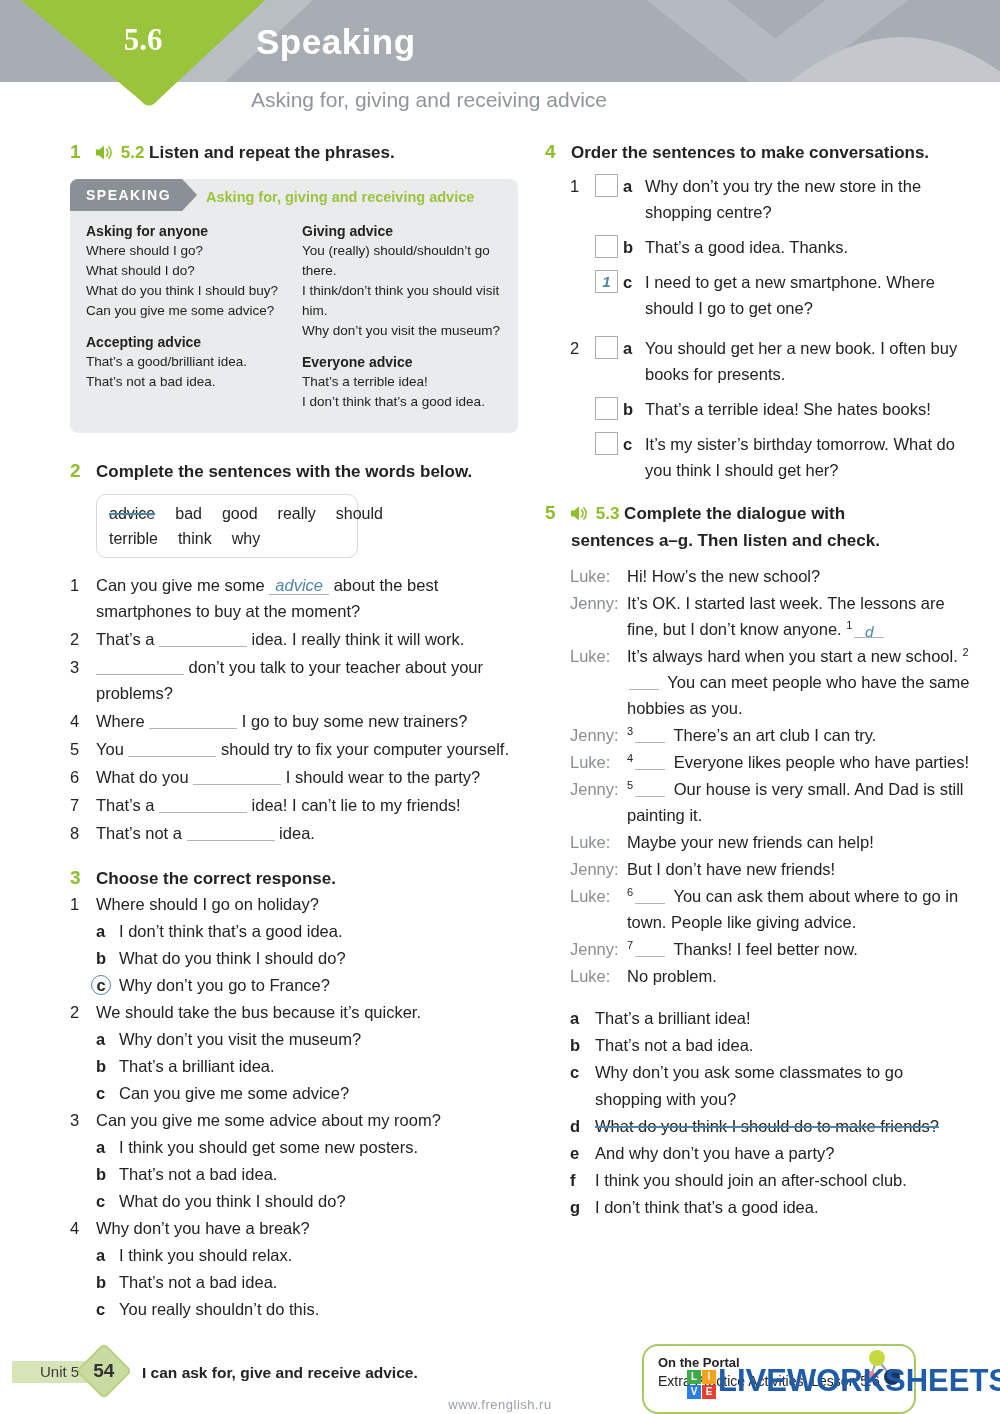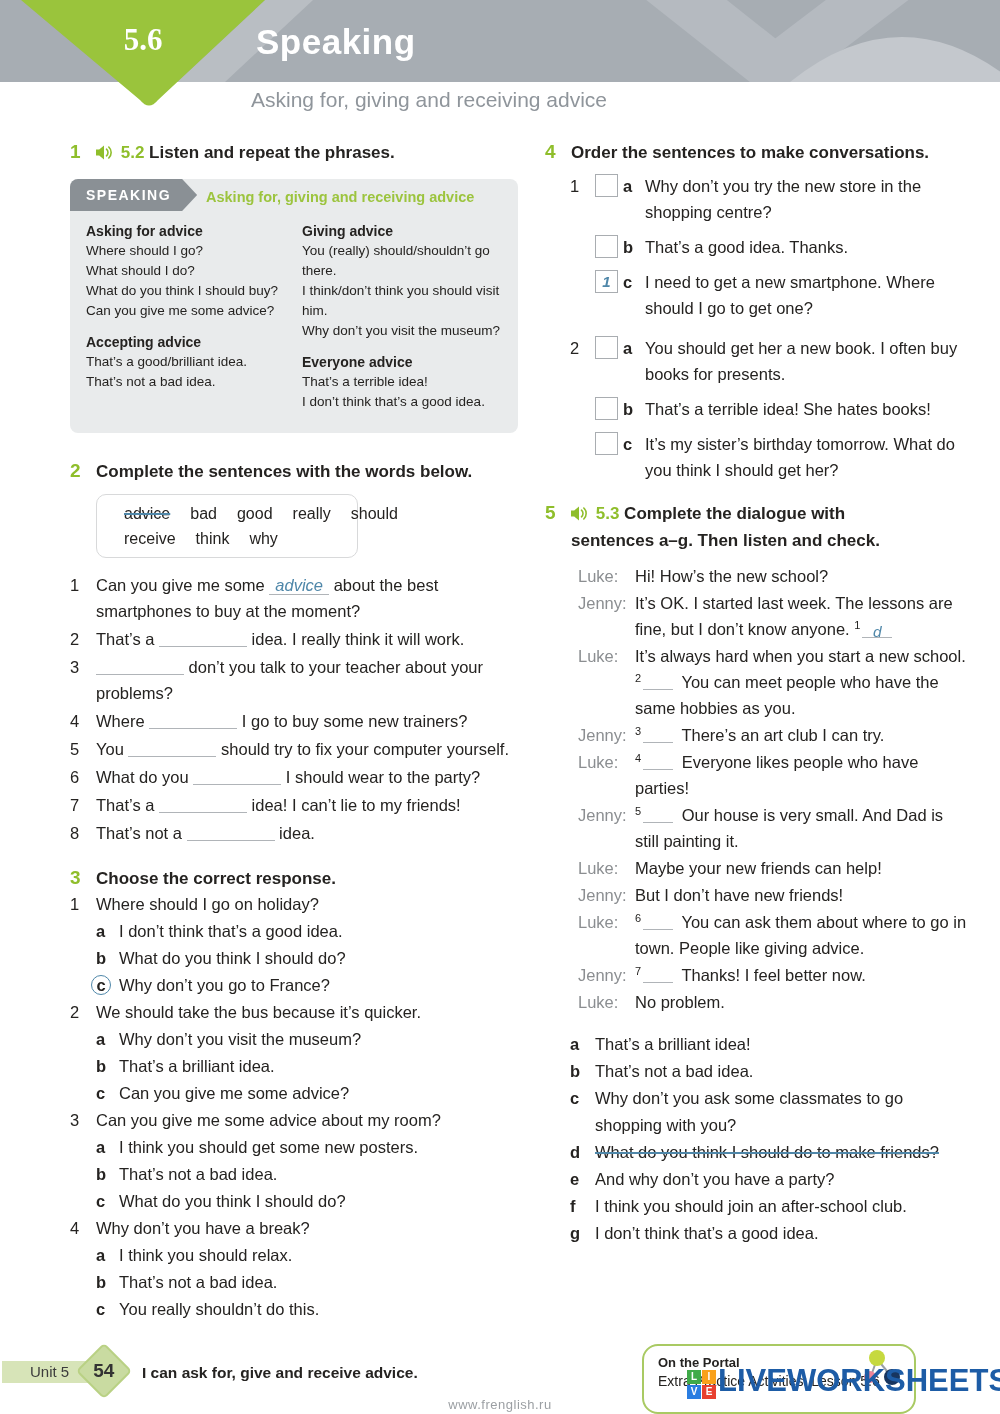--- a/index.html
+++ b/index.html
@@ -31,21 +31,21 @@
   .ptag { position:absolute; top:0; left:0; background:#8a9095; color:#fff; font-weight:bold;
           letter-spacing:1.5px; font-size:14px; padding:8px 26px 8px 16px; border-top-left-radius:8px;
           clip-path:polygon(0 0, calc(100% - 15px) 0, 100% 50%, calc(100% - 15px) 100%, 0 100%); }
   .phead { position:absolute; top:10px; left:136px; color:#9cc43e; font-weight:bold; font-size:14.5px; }
   .pcols { display:flex; gap:12px; }
   .pcol { flex:1 1 0; font-size:13.5px; line-height:20px; }
   .psec { margin-bottom:11px; }
   .ph { font-weight:bold; font-size:14px; }
 
   
-  .wordbox { width:262px; border:1.5px solid #d8d9da; border-radius:10px; padding:6px 27px;
+  .wordbox { width:262px; border:1.5px solid #d8d9da; border-radius:10px; padding:6px 12px;
              margin:10px 0 14px 26px; font-size:16px; line-height:25px; }
   .wordbox span { margin-right:20px; }
   .struck { text-decoration:line-through; text-decoration-color:#4f87a9; text-decoration-thickness:1.5px; }
   .itm { position:relative; padding-left:26px; font-size:16.5px; line-height:26px; margin-bottom:2px; }
   .itm .n { position:absolute; left:0; }
   .blank { display:inline-block; width:88px; height:15px; border-bottom:1.5px solid #b0b4b8; vertical-align:-2px; }
   .wans { color:#4f87a9; font-style:italic; border-bottom:1.5px solid #b0b4b8; padding:0 6px; }
 
   
   .ex3 { margin-top:20px; }
@@ -63,33 +63,33 @@
   .cbox { position:absolute; left:50px; top:1px; width:23px; height:23px; border:1.5px solid #a9adb1;
           background:#fff; color:#4f87a9; font-style:italic; text-align:center; line-height:21px;
           font-size:15px; font-weight:bold; }
   .c4itm .L { position:absolute; left:78px; font-weight:bold; }
   .conv2 { margin-top:14px; }
 
   
   .ex5h { width:348px; margin-top:18px; }
   .dlg { margin:10px 0 0 25px; }
   .dline { display:flex; font-size:16.5px; line-height:26px; margin-bottom:1px; }
-  .sp { width:57px; flex-shrink:0; color:#8b8e91;margin-left:8px; }
+  .sp { width:57px; flex-shrink:0; color:#8b8e91; }
   .dt { flex:1; }
   sup { font-size:11px; line-height:0; vertical-align:6px; }
   .dblank { display:inline-block; min-width:30px; height:15px; border-bottom:1.5px solid #b0b4b8;
             text-align:center; color:#4f87a9; font-style:italic; font-size:15.5px; line-height:17px;
             vertical-align:-2px; margin:0 4px 0 2px; }
   .ex5opts { margin:16px 0 0 25px; }
   .orow { position:relative; padding-left:25px; font-size:16.5px; line-height:27px; }
   .orow .L { position:absolute; left:0; font-weight:bold; }
   .strike { text-decoration:line-through; text-decoration-color:#4f87a9; text-decoration-thickness:1.6px; }
 
   
-  .unit-band { position:absolute; left:2px; top:1361px; width:98px; height:22px; background:#d7e4b8; }
+  .unit-band { position:absolute; left:12px; top:1361px; width:98px; height:22px; background:#d7e4b8; }
   .unit-label { padding-left:28px; line-height:22px; font-size:15px; color:#3c3c3c; }
   .diamond { position:absolute; left:84px; top:1351px; width:40px; height:40px; background:#c9dba1;
              border:2px solid #b9d184; border-radius:5px; transform:rotate(45deg);
              display:flex; align-items:center; justify-content:center; }
   .diamond span { transform:rotate(-45deg); font-weight:bold; font-size:19px; color:#333; }
   .cando { position:absolute; left:142px; top:1364px; font-weight:bold; font-size:15.5px; }
   .siteurl { position:absolute; left:0; right:0; top:1397px; text-align:center; font-size:13px;
              color:#9b9fa3; letter-spacing:.5px; }
   .portal { position:absolute; left:642px; top:1344px; width:274px; height:70px; background:#fff;
             border:2.5px solid #a9ca63; border-radius:16px; padding:9px 14px 0 14px; z-index:1; }
@@ -139,21 +139,21 @@
         <span class="track">5.2</span>
         <span>Listen and repeat the phrases.</span>
       </div>
 
       <div class="pbox">
         <div class="ptag">SPEAKING</div>
         <div class="phead">Asking for, giving and receiving advice</div>
         <div class="pcols">
           <div class="pcol">
             <div class="psec">
-              <div class="ph">Asking for advice</div>
+              <div class="ph">Asking for anyone</div>
               <div>Where should I go?</div>
               <div>What should I do?</div>
               <div>What do you think I should buy?</div>
               <div>Can you give me some advice?</div>
             </div>
             <div class="psec">
               <div class="ph">Accepting advice</div>
               <div>That’s a good/brilliant idea.</div>
               <div>That’s not a bad idea.</div>
             </div>
@@ -178,21 +178,21 @@
     <div>
       <div class="exh">
         <span class="enum">2</span>
         <span>Complete the sentences with the words below.</span>
       </div>
       <div class="wordbox">
         <div>
           <span class="struck">advice</span><span>bad</span><span>good</span><span>really</span><span>should</span>
         </div>
         <div>
-          <span>receive</span><span>think</span><span>why</span>
+          <span>terrible</span><span>think</span><span>why</span>
         </div>
       </div>
 
       <div class="itm">
         <span class="n">1</span>
         <span>Can you give me some</span>
         <span class="wans">advice</span>
         <span>about the best smartphones to buy at the moment?</span>
       </div>
       <div class="itm">

